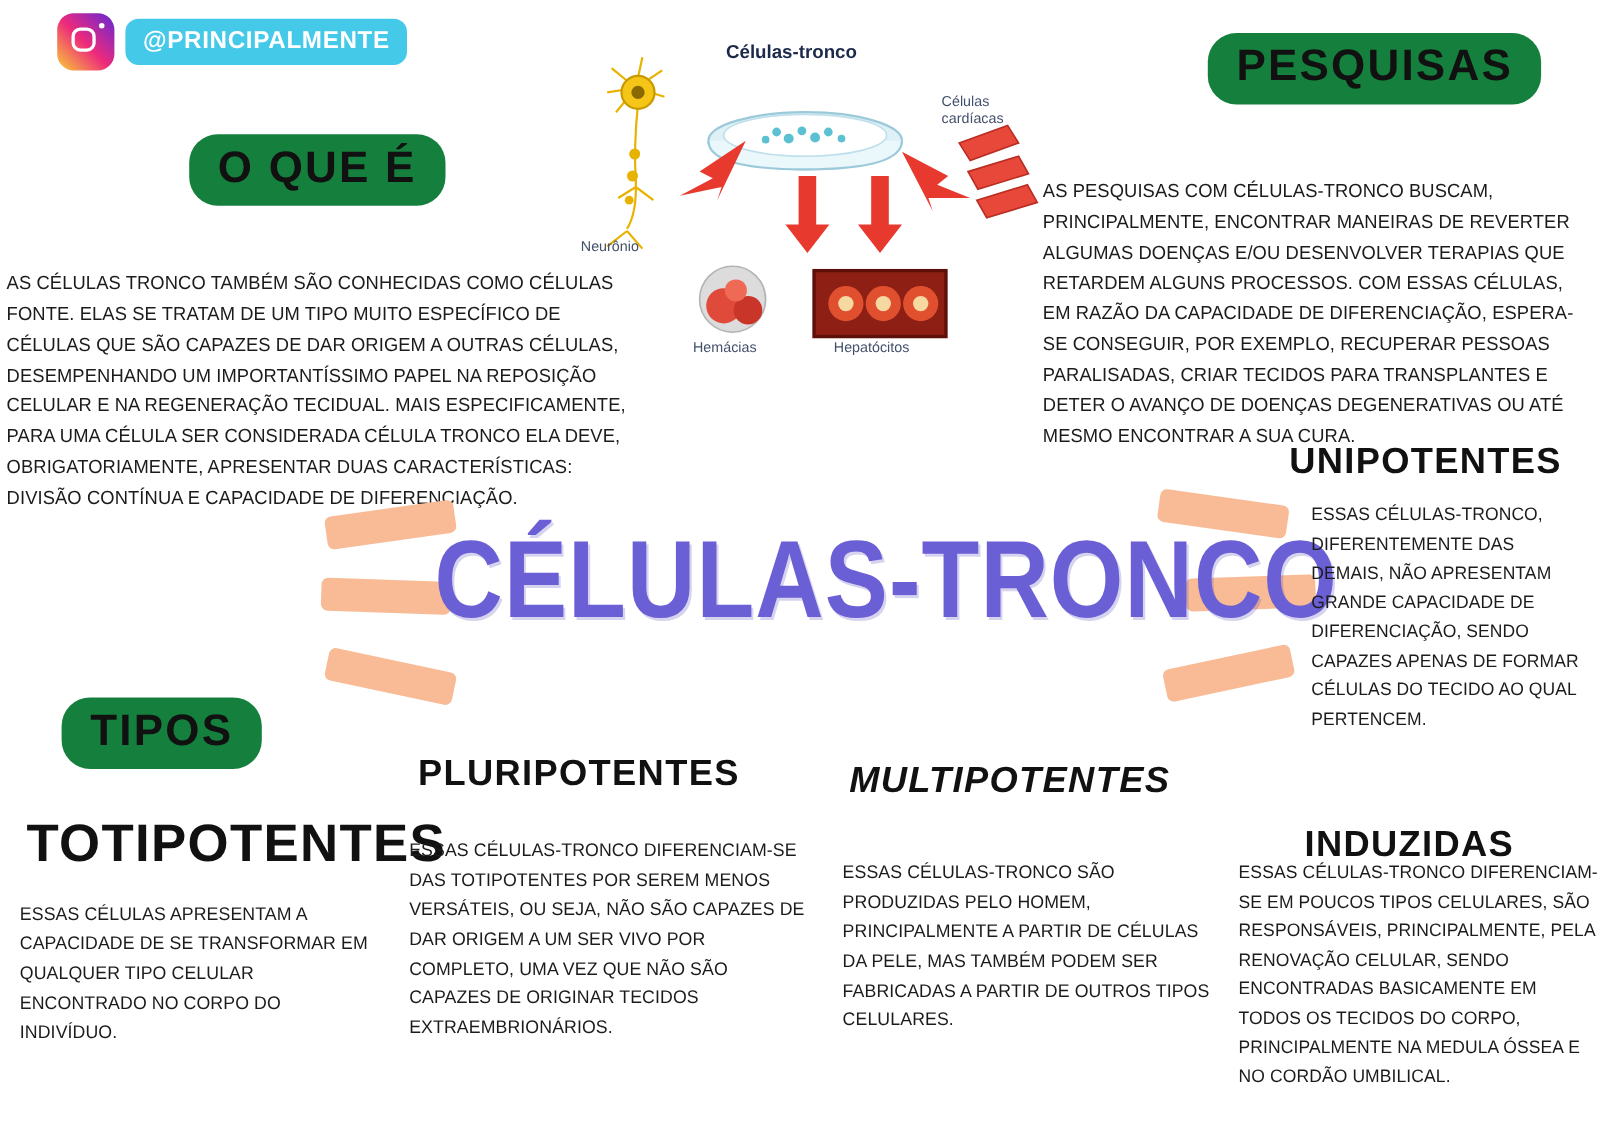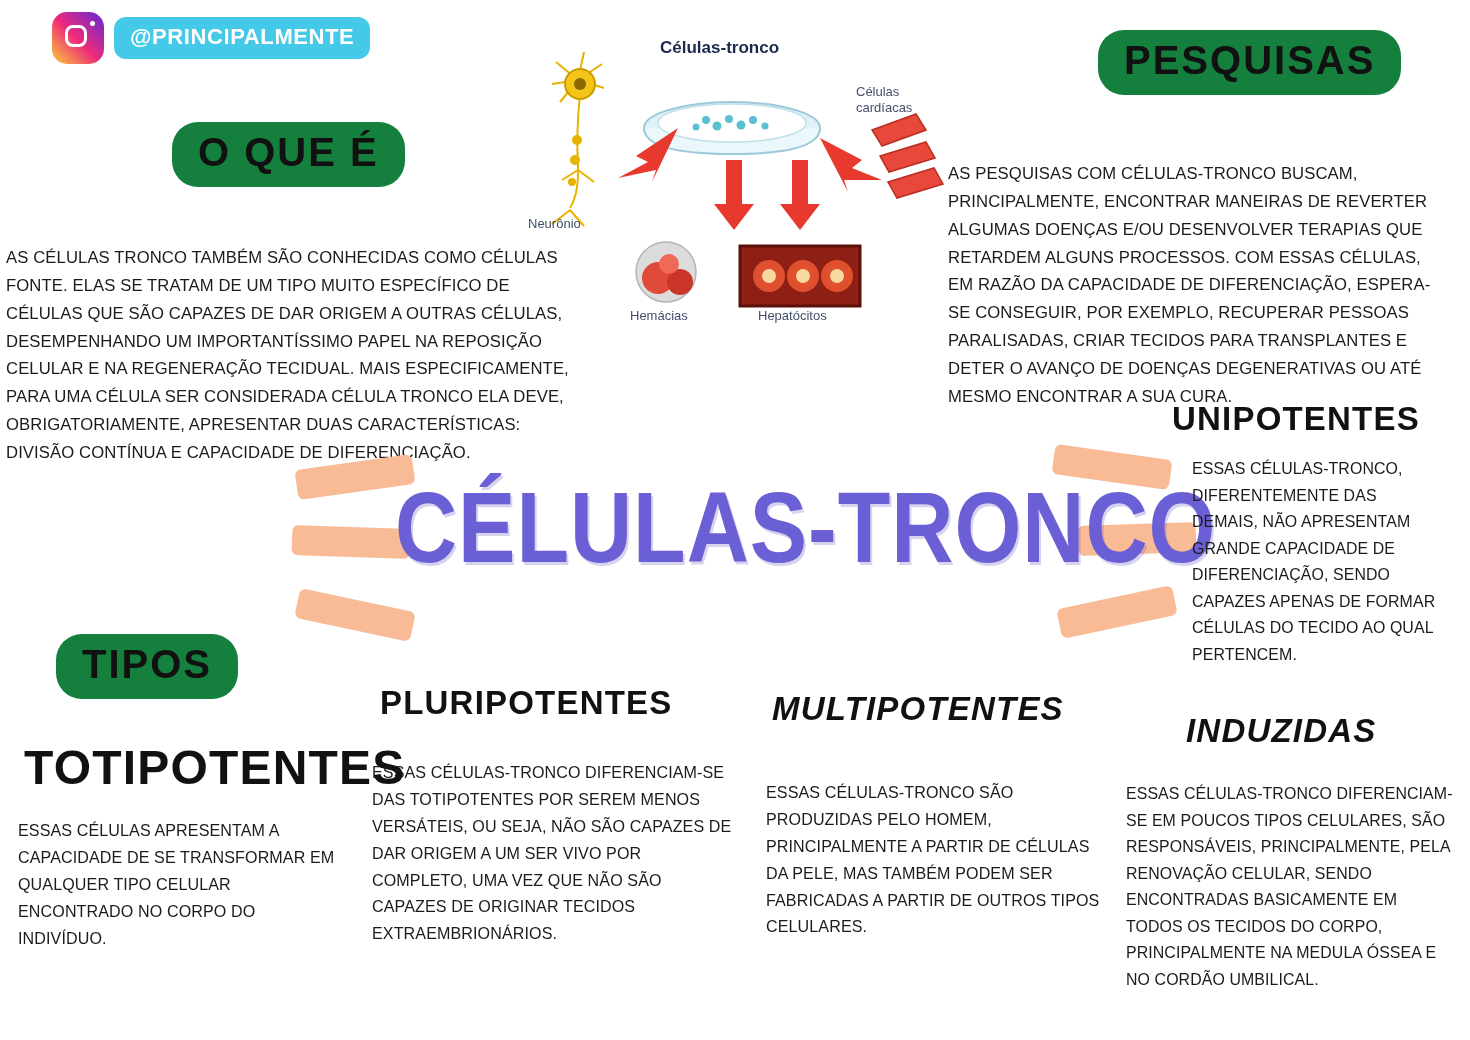--- a/index.html
+++ b/index.html
@@ -239,14 +239,14 @@
 
 <div class="abs sec-title" style="left:24px; top:740px; font-size:48px;">TOTIPOTENTES</div>
 <div class="abs body-text" id="toti-text">ESSAS CÉLULAS APRESENTAM A CAPACIDADE DE SE TRANSFORMAR EM QUALQUER TIPO CELULAR ENCONTRADO NO CORPO DO INDIVÍDUO.</div>
 
 <div class="abs sec-title" style="left:380px; top:684px;text-align:right;">PLURIPOTENTES</div>
 <div class="abs body-text" id="pluri-text">ESSAS CÉLULAS-TRONCO DIFERENCIAM-SE DAS TOTIPOTENTES POR SEREM MENOS VERSÁTEIS, OU SEJA, NÃO SÃO CAPAZES DE DAR ORIGEM A UM SER VIVO POR COMPLETO, UMA VEZ QUE NÃO SÃO CAPAZES DE ORIGINAR TECIDOS EXTRAEMBRIONÁRIOS.</div>
 
 <div class="abs sec-title" style="left:772px; top:690px;font-style:italic;">MULTIPOTENTES</div>
 <div class="abs body-text" id="multi-text">ESSAS CÉLULAS-TRONCO SÃO PRODUZIDAS PELO HOMEM, PRINCIPALMENTE A PARTIR DE CÉLULAS DA PELE, MAS TAMBÉM PODEM SER FABRICADAS A PARTIR DE OUTROS TIPOS CELULARES.</div>
 
-<div class="abs sec-title" style="left:1186px; top:712px;font-style:italic;">INDUZIDAS</div>
+<div class="abs sec-title" style="left:1186px; top:748px;">INDUZIDAS</div>
 <div class="abs body-text" id="induz-text">ESSAS CÉLULAS-TRONCO DIFERENCIAM-SE EM POUCOS TIPOS CELULARES, SÃO RESPONSÁVEIS, PRINCIPALMENTE, PELA RENOVAÇÃO CELULAR, SENDO ENCONTRADAS BASICAMENTE EM TODOS OS TECIDOS DO CORPO, PRINCIPALMENTE NA MEDULA ÓSSEA E NO CORDÃO UMBILICAL.</div>
 
 </body></html>

